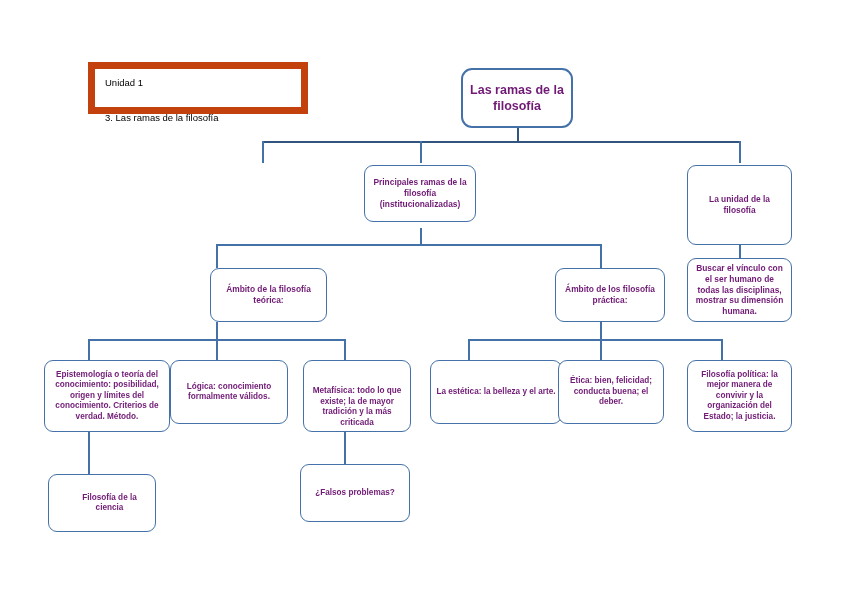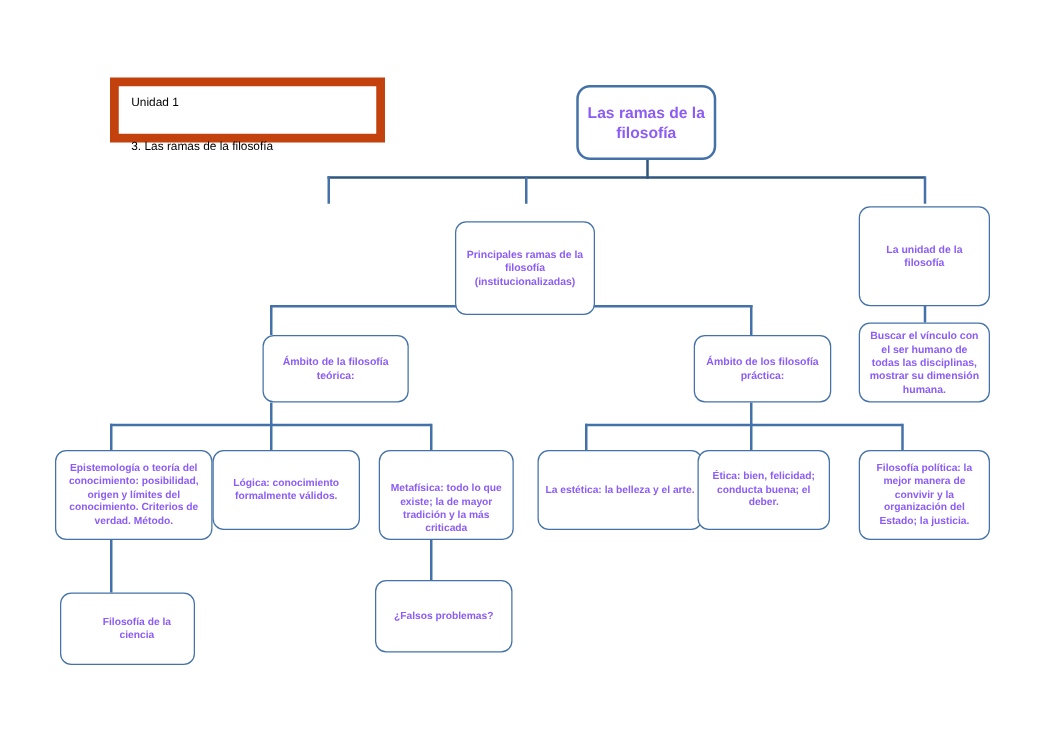--- a/index.html
+++ b/index.html
@@ -37,21 +37,21 @@
   .node {
     position: absolute;
     box-sizing: border-box;
     border: 1.6px solid #4472a8;
     border-radius: 9px;
     background: #ffffff;
     display: flex;
     align-items: center;
     justify-content: center;
     text-align: center;
-    color: #8b5cf6;
+    color: #701a75;
     font-weight: bold;
     line-height: 1.28;
     padding: 3px 5px;
     z-index: 3;
   }
   .node .txt { display: block; width: 100%; }
 
   .node.root     { font-size: 12.5px; border-width: 2px; border-radius: 11px; }
   .node.lvl1     { font-size: 8.4px; }
   .node.lvl2     { font-size: 8.4px; }
@@ -104,21 +104,21 @@
   <div class="conn v" style="left:721px; top:339px; height:21px;"></div>
 
   <div class="conn v" style="left:88px; top:432px; height:42px;"></div>
   <div class="conn v" style="left:344px; top:432px; height:32px;"></div>
 
   <div class="node root" style="left:461px; top:68px; width:112px; height:60px;">
     <span class="txt">Las ramas de la filosofía</span>
   </div>
 
 
-  <div class="node lvl1" style="left:364px; top:177px; width:112px; height:75px;">
+  <div class="node lvl1" style="left:364px; top:165px; width:112px; height:57px;">
     <span class="txt">Principales ramas de la filosofía (institucionalizadas)</span>
   </div>
 
   <div class="node lvl1" style="left:687px; top:165px; width:105px; height:80px;">
     <span class="txt">La unidad de la filosofía</span>
   </div>
 
   <div class="node lvl2" style="left:174px; top:268px; width:117px; height:54px;margin-left:36px;">
     <span class="txt">Ámbito de la filosofía teórica:</span>
   </div>

